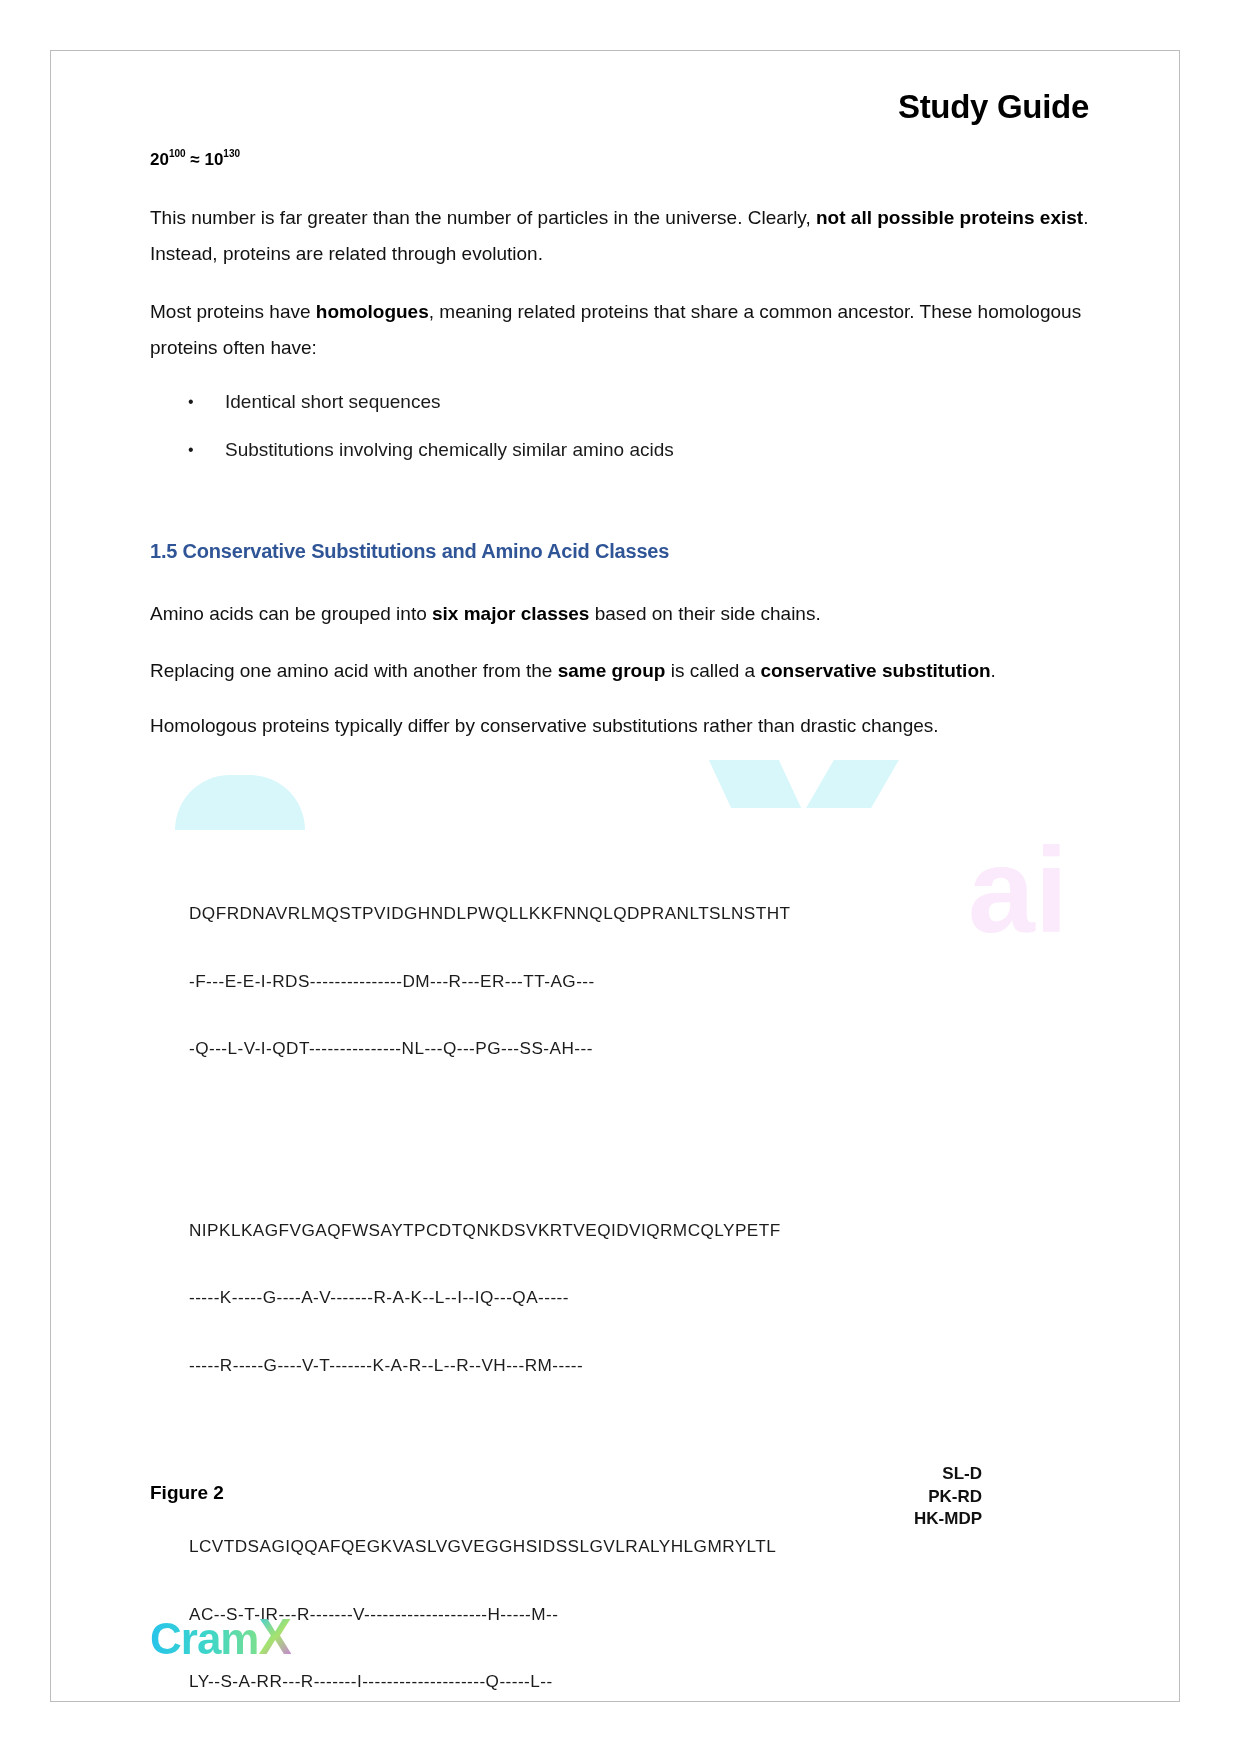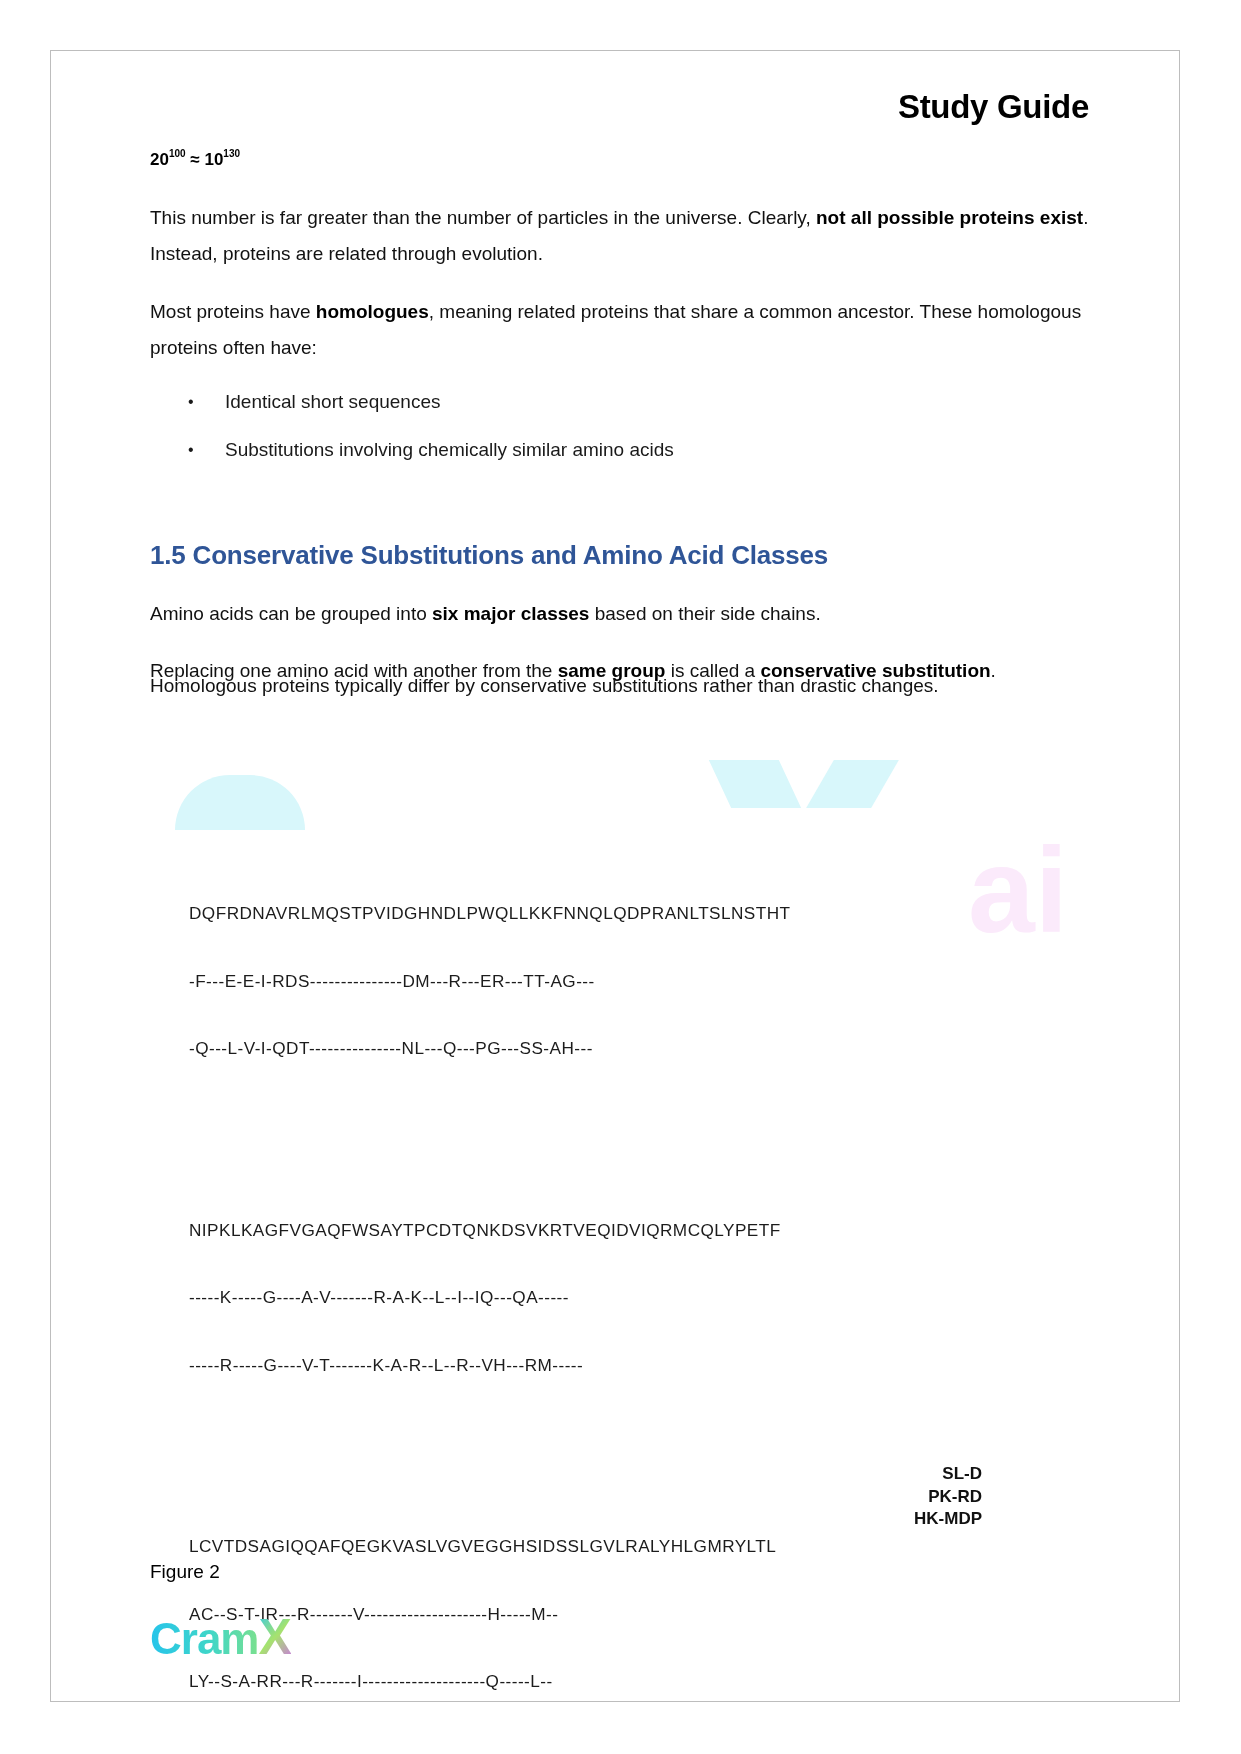--- a/index.html
+++ b/index.html
@@ -9,37 +9,37 @@
   .content { position: absolute; left: 150px; width: 940px; }
   .equation { top: 150px; font-size: 17px; font-weight: bold; color: #000; }
   .equation sup { font-size: 10px; position: relative; top: -2px; vertical-align: top; }
   .para { font-size: 19px; line-height: 36px; color: #111; }
   .para b { color: #000; }
   .p1 { top: 200px; }
   .p2 { top: 294px; }
   .bullets { top: 384px; list-style: none; margin: 0; padding: 0; }
   .bullets li { font-size: 19px; height: 48px; line-height: 36px; position: relative; padding-left: 75px; }
   .bullets li .dot { position: absolute; left: 38px; top: 0; font-size: 16px; }
-  .section-heading { top: 540px; font-size: 26px; font-weight: bold; color: #2f5597; letter-spacing: -0.2px; }
+  .section-heading { top: 540px; font-size: 20px; font-weight: bold; color: #2f5597; letter-spacing: -0.2px; }
   .p3 { top: 596px; }
   .p4 { top: 653px; }
-  .p5 { top: 668px; }
+  .p5 { top: 708px; }
 
   .watermark { position: absolute; pointer-events: none; }
   .wm-c { left: 175px; top: 775px; width: 130px; height: 55px; background: #d8f7fb; border-radius: 70px 70px 0 0; }
   .wm-x1 { left: 720px; top: 760px; width: 70px; height: 48px; background: #d8f7fb; transform: skewX(25deg); }
   .wm-x2 { left: 820px; top: 760px; width: 65px; height: 48px; background: #d8f7fb; transform: skewX(-30deg); }
   .wm-ai { left: 968px; top: 830px; font-size: 120px; font-weight: bold; color: #fbeafb; line-height: 1; font-family: "Liberation Sans", sans-serif; }
 
   .alignment { position: absolute; left: 161px; top: 812px; font-family: "Liberation Sans", sans-serif; font-size: 17.2px; line-height: 22.5px; color: #1c1c1c; letter-spacing: 0.45px; white-space: pre; }
   .align-block { margin-bottom: 24px; margin-left: 28px; }
   .align-row { display: block; height: 22.5px; }
   .align-labels { position: absolute; left: 882px; top: 1463px; text-align: right; width: 100px; font-size: 17px; font-weight: bold; line-height: 22.5px; color: #111; }
   .align-labels div { height: 22.5px; }
-  .figure-caption { top: 1561px; font-size: 19px; font-weight: normal; color: #000; }
+  .figure-caption { top: 1482px; font-size: 19px; font-weight: bold; color: #000; }
   .logo { position: absolute; left: 150px; top: 1608px; font-size: 44px; font-weight: bold; letter-spacing: -1px; font-family: "Liberation Sans", sans-serif; }
   .logo .cram { background: linear-gradient(90deg, #27c4ea, #3fd6c8 55%, #7be08e); -webkit-background-clip: text; background-clip: text; color: transparent; }
   .logo .x { background: linear-gradient(135deg, #2fc7ee 0%, #a6e36d 50%, #d06cf0 100%); -webkit-background-clip: text; background-clip: text; color: transparent; font-size: 50px; }
 </style>
 </head>
 <body>
 
 <div class="page-border"></div>
 
 <div class="watermark wm-c"></div>

